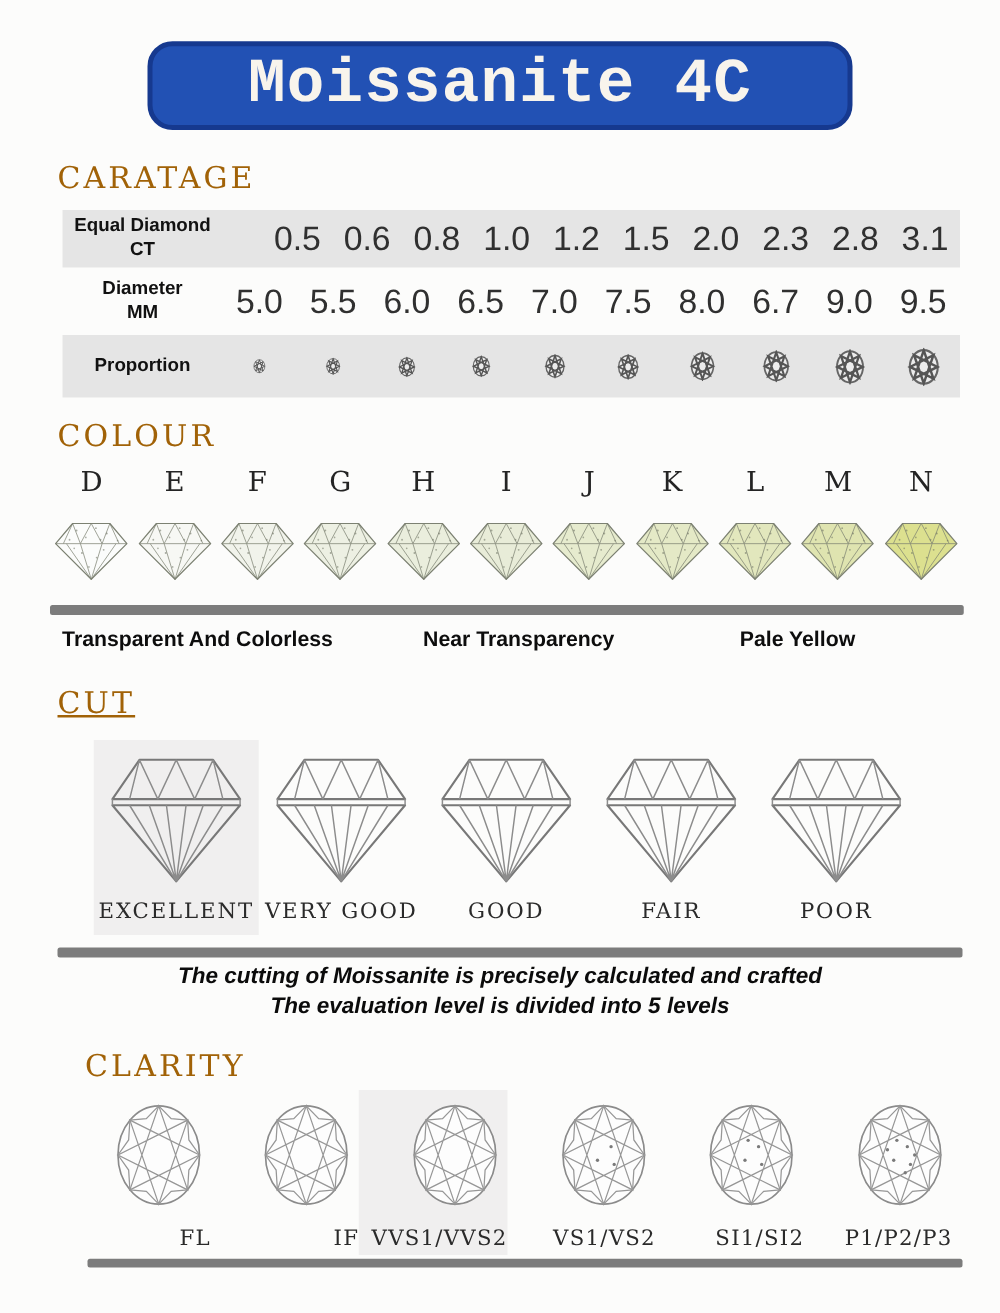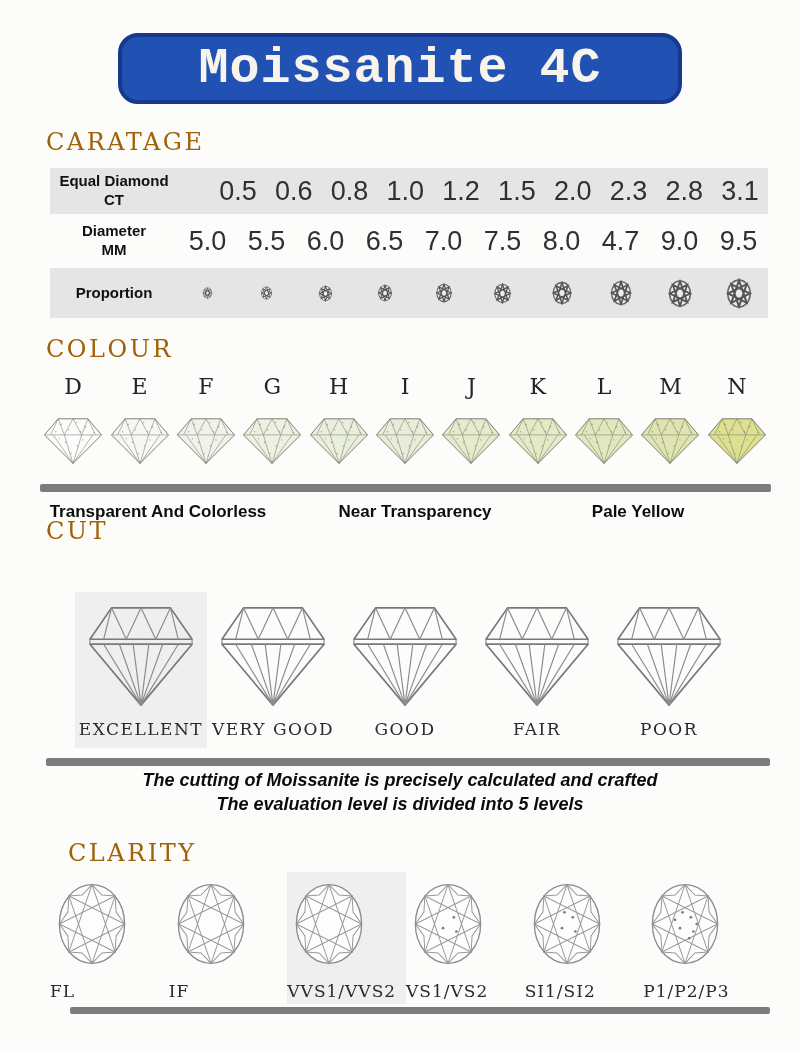--- a/index.html
+++ b/index.html
@@ -21,21 +21,21 @@
     color:var(--banner-text,#f8f4ec);
   }
   
   .sec-title{
     position:absolute; left:46px;
     font-family:"DejaVu Serif", serif;
     font-size:24px; letter-spacing:2.5px; color:#a16207;
   }
   #title-caratage{top:128px;}
   #title-colour{top:335px;}
-  #title-cut{top:517px;}
+  #title-cut{top:548px;text-decoration:underline;}
   #title-clarity{top:839px;margin-left:22px;}
   
   .ct-table{position:absolute; left:50px; top:168px; width:718px;}
   .ct-row{display:flex; align-items:center;}
   .ct-row.gray{background:var(--row-gray,#e5e5e5);}
   #row-ct{height:46px;gap:32px;}
   #row-mm{height:54px;}
   #row-prop{height:50px;}
   .ct-label{
     width:128px; flex:none; text-align:center;
@@ -79,21 +79,21 @@
   .cut-col.hl{background:var(--hl-gray,#f0efef);}
   .cut-label{
     margin-top:9px; font-family:"DejaVu Serif", serif;
     font-size:17px; letter-spacing:1.5px; color:#2a2a2a; white-space:nowrap;
   }
   .cut-captions{position:absolute; left:0; top:768px; width:800px; text-align:center;font-style:italic;}
   .cut-captions div{font-weight:bold; font-size:18px; color:#0b0b0b; line-height:1.35;}
   
   .clarity-cols{position:absolute; left:50px; top:872px; width:712px; display:flex;}
   .clar-col{
-    flex:1; display:flex; flex-direction:column; align-items:flex-start;
+    flex:1; display:flex; flex-direction:column; align-items:flex-end;
     padding-top:6px; height:132px; box-sizing:border-box;
   }
   .clar-col.hl{background:var(--hl-gray,#f0efef);}
   .clar-label{
     margin-top:11px; font-family:"DejaVu Serif", serif;
     font-size:17px; letter-spacing:1px; color:#2a2a2a; white-space:nowrap;
   }
   svg{display:block;}
   .defs{position:absolute; width:0; height:0; overflow:hidden;}
 </style>
@@ -184,21 +184,21 @@
       <div class="ct-label">Diameter
 MM</div>
       <div class="ct-values" id="mm-values">
           <div class="val-cell">5.0</div>
           <div class="val-cell">5.5</div>
           <div class="val-cell">6.0</div>
           <div class="val-cell">6.5</div>
           <div class="val-cell">7.0</div>
           <div class="val-cell">7.5</div>
           <div class="val-cell">8.0</div>
-          <div class="val-cell">4.7</div>
+          <div class="val-cell">6.7</div>
           <div class="val-cell">9.0</div>
           <div class="val-cell">9.5</div>
         </div>
     </div>
     <div class="ct-row gray" id="row-prop">
       <div class="ct-label">Proportion</div>
       <div class="ct-values" id="prop-values">
           <div class="prop-cell">
             <svg viewBox="0 0 100 110" width="11" height="12">
               <use href="#gem-mini"></use>

